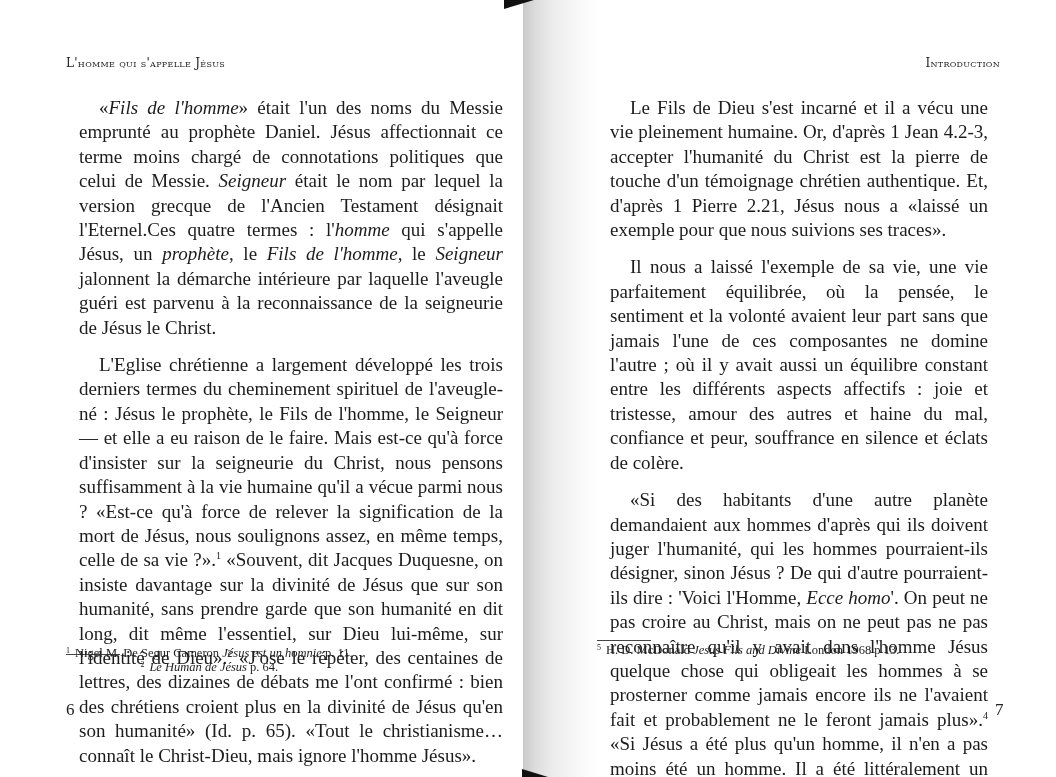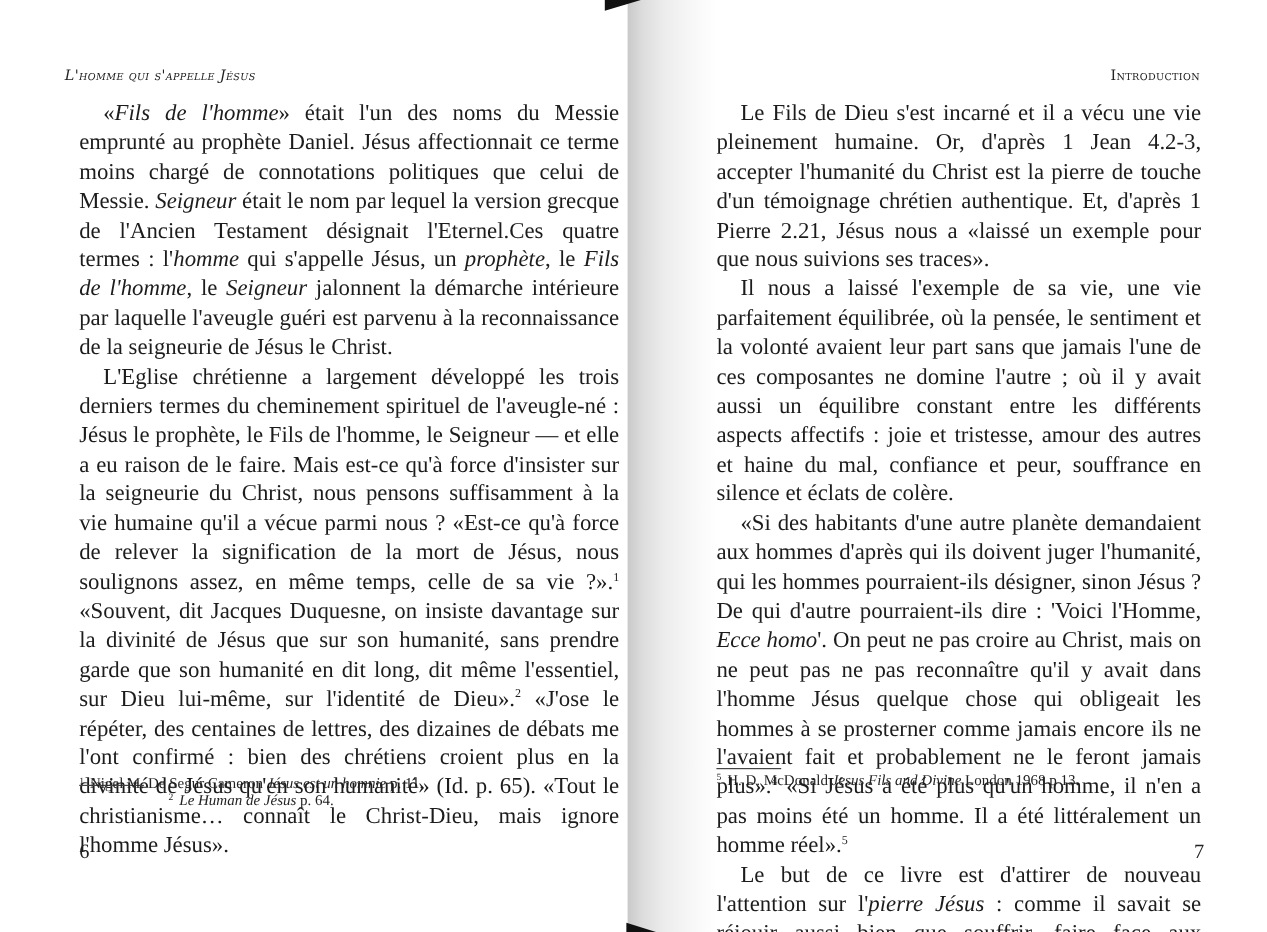--- a/index.html
+++ b/index.html
@@ -20,29 +20,29 @@
     border-top: 9px solid #111; border-right: 30px solid transparent;
   }
   .spine-bottom {
     position: absolute; left: 522px; bottom: 0; width: 0; height: 0;
     border-bottom: 8px solid #111; border-right: 26px solid transparent;
   }
   .running-head {
     position: absolute; top: 56px; font-size: 12px; font-variant: small-caps;
     letter-spacing: 0.3px; color: #222;
   }
-  .running-head.left { left: 54px; font-style: italic; }
+  .running-head.left { left: 66px; }
   .running-head.right { right: 56px; margin-left: 28px; }
   .body-text {
     position: absolute; font-family: "Liberation Serif", "DejaVu Serif", serif;
     font-size: 19px; line-height: 24.4px; text-align: justify; color: #1c1c1c;
   }
   .page-left .body-text { left: 66px; top: 83px; width: 450px; }
   .page-right .body-text { left: 74px; top: 83px; width: 404px; }
-  .body-text p { margin: 0; text-indent: 20px; }
+  .body-text p { margin: 13px; text-indent: 20px; }
   .body-text em { font-style: italic; }
   sup { font-size: 10px; line-height: 0; vertical-align: 7px; }
   .footnote-rule { position: absolute; height: 0; border-top: 1px solid #444; width: 54px; }
   .page-left .footnote-rule { left: 66px; top: 654px; }
   .page-right .footnote-rule { left: 74px; top: 640px; }
   .footnotes {
     position: absolute; font-family: "Liberation Serif", serif; font-size: 12.5px; line-height: 14px; color: #222;
   }
   .page-left .footnotes { left: 66px; top: 646px; text-align: center; }
   .page-right .footnotes { left: 74px; top: 643px; }

